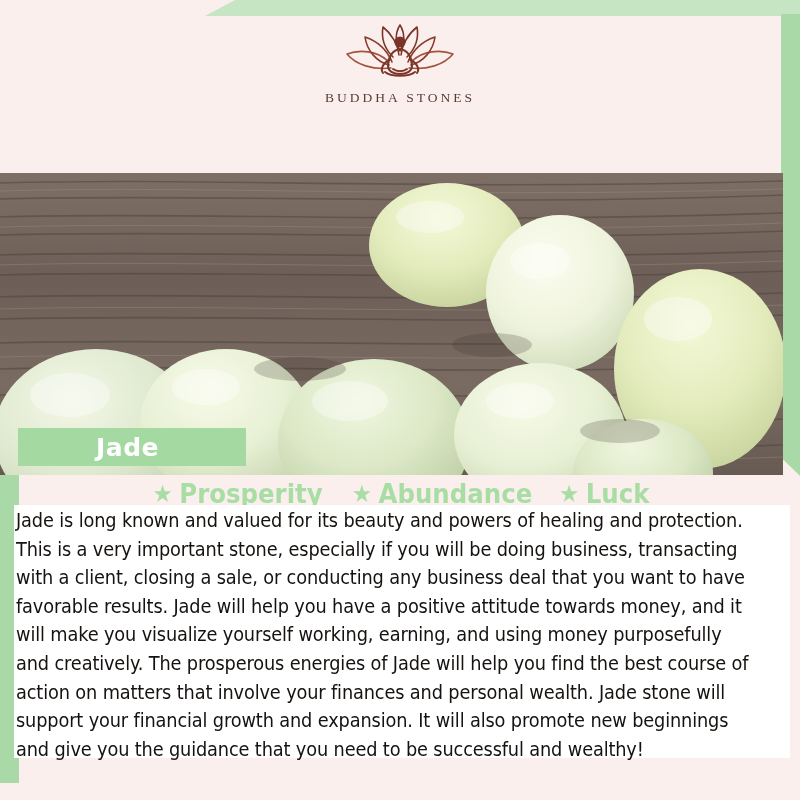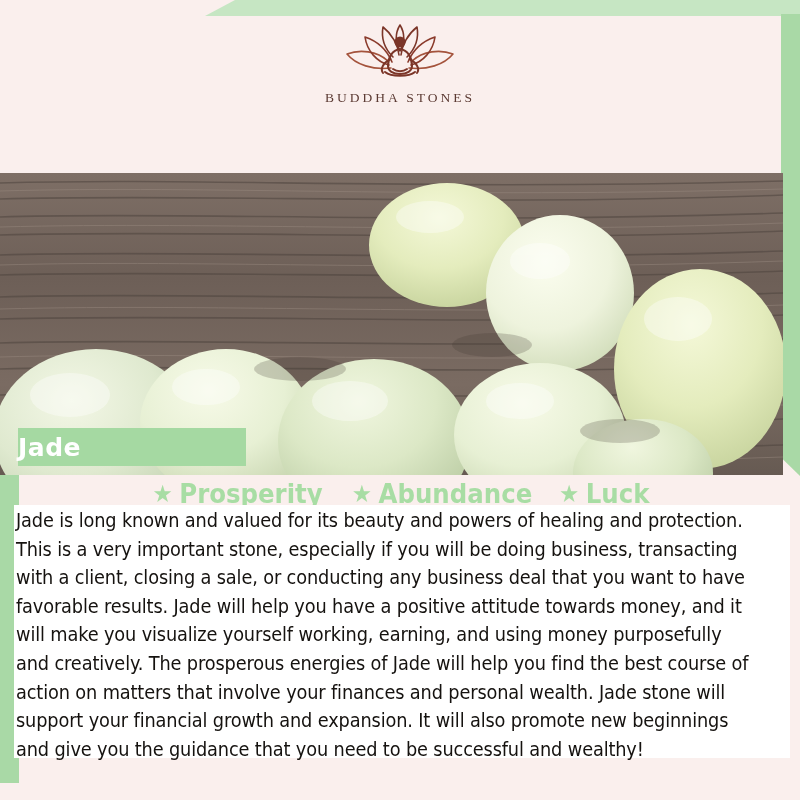--- a/index.html
+++ b/index.html
@@ -74,20 +74,21 @@
   }
   .photo svg{display:block;width:783px;height:302px;}
 
   
   .jade-band{
     position:absolute;top:428px;left:18px;width:228px;height:38px;
     background:#a5d9a2;
     display:flex;align-items:center;
   }
   .jade-text{
+    margin-left:78px;
     color:#ffffff;font-weight:bold;font-size:25px;
     font-family:"DejaVu Sans", sans-serif;
     letter-spacing:0.5px;
   }
 
   
   .benefits{
     position:absolute;top:478px;left:0;width:800px;height:32px;
     display:flex;align-items:center;justify-content:center;gap:0px;
     background:transparent;

